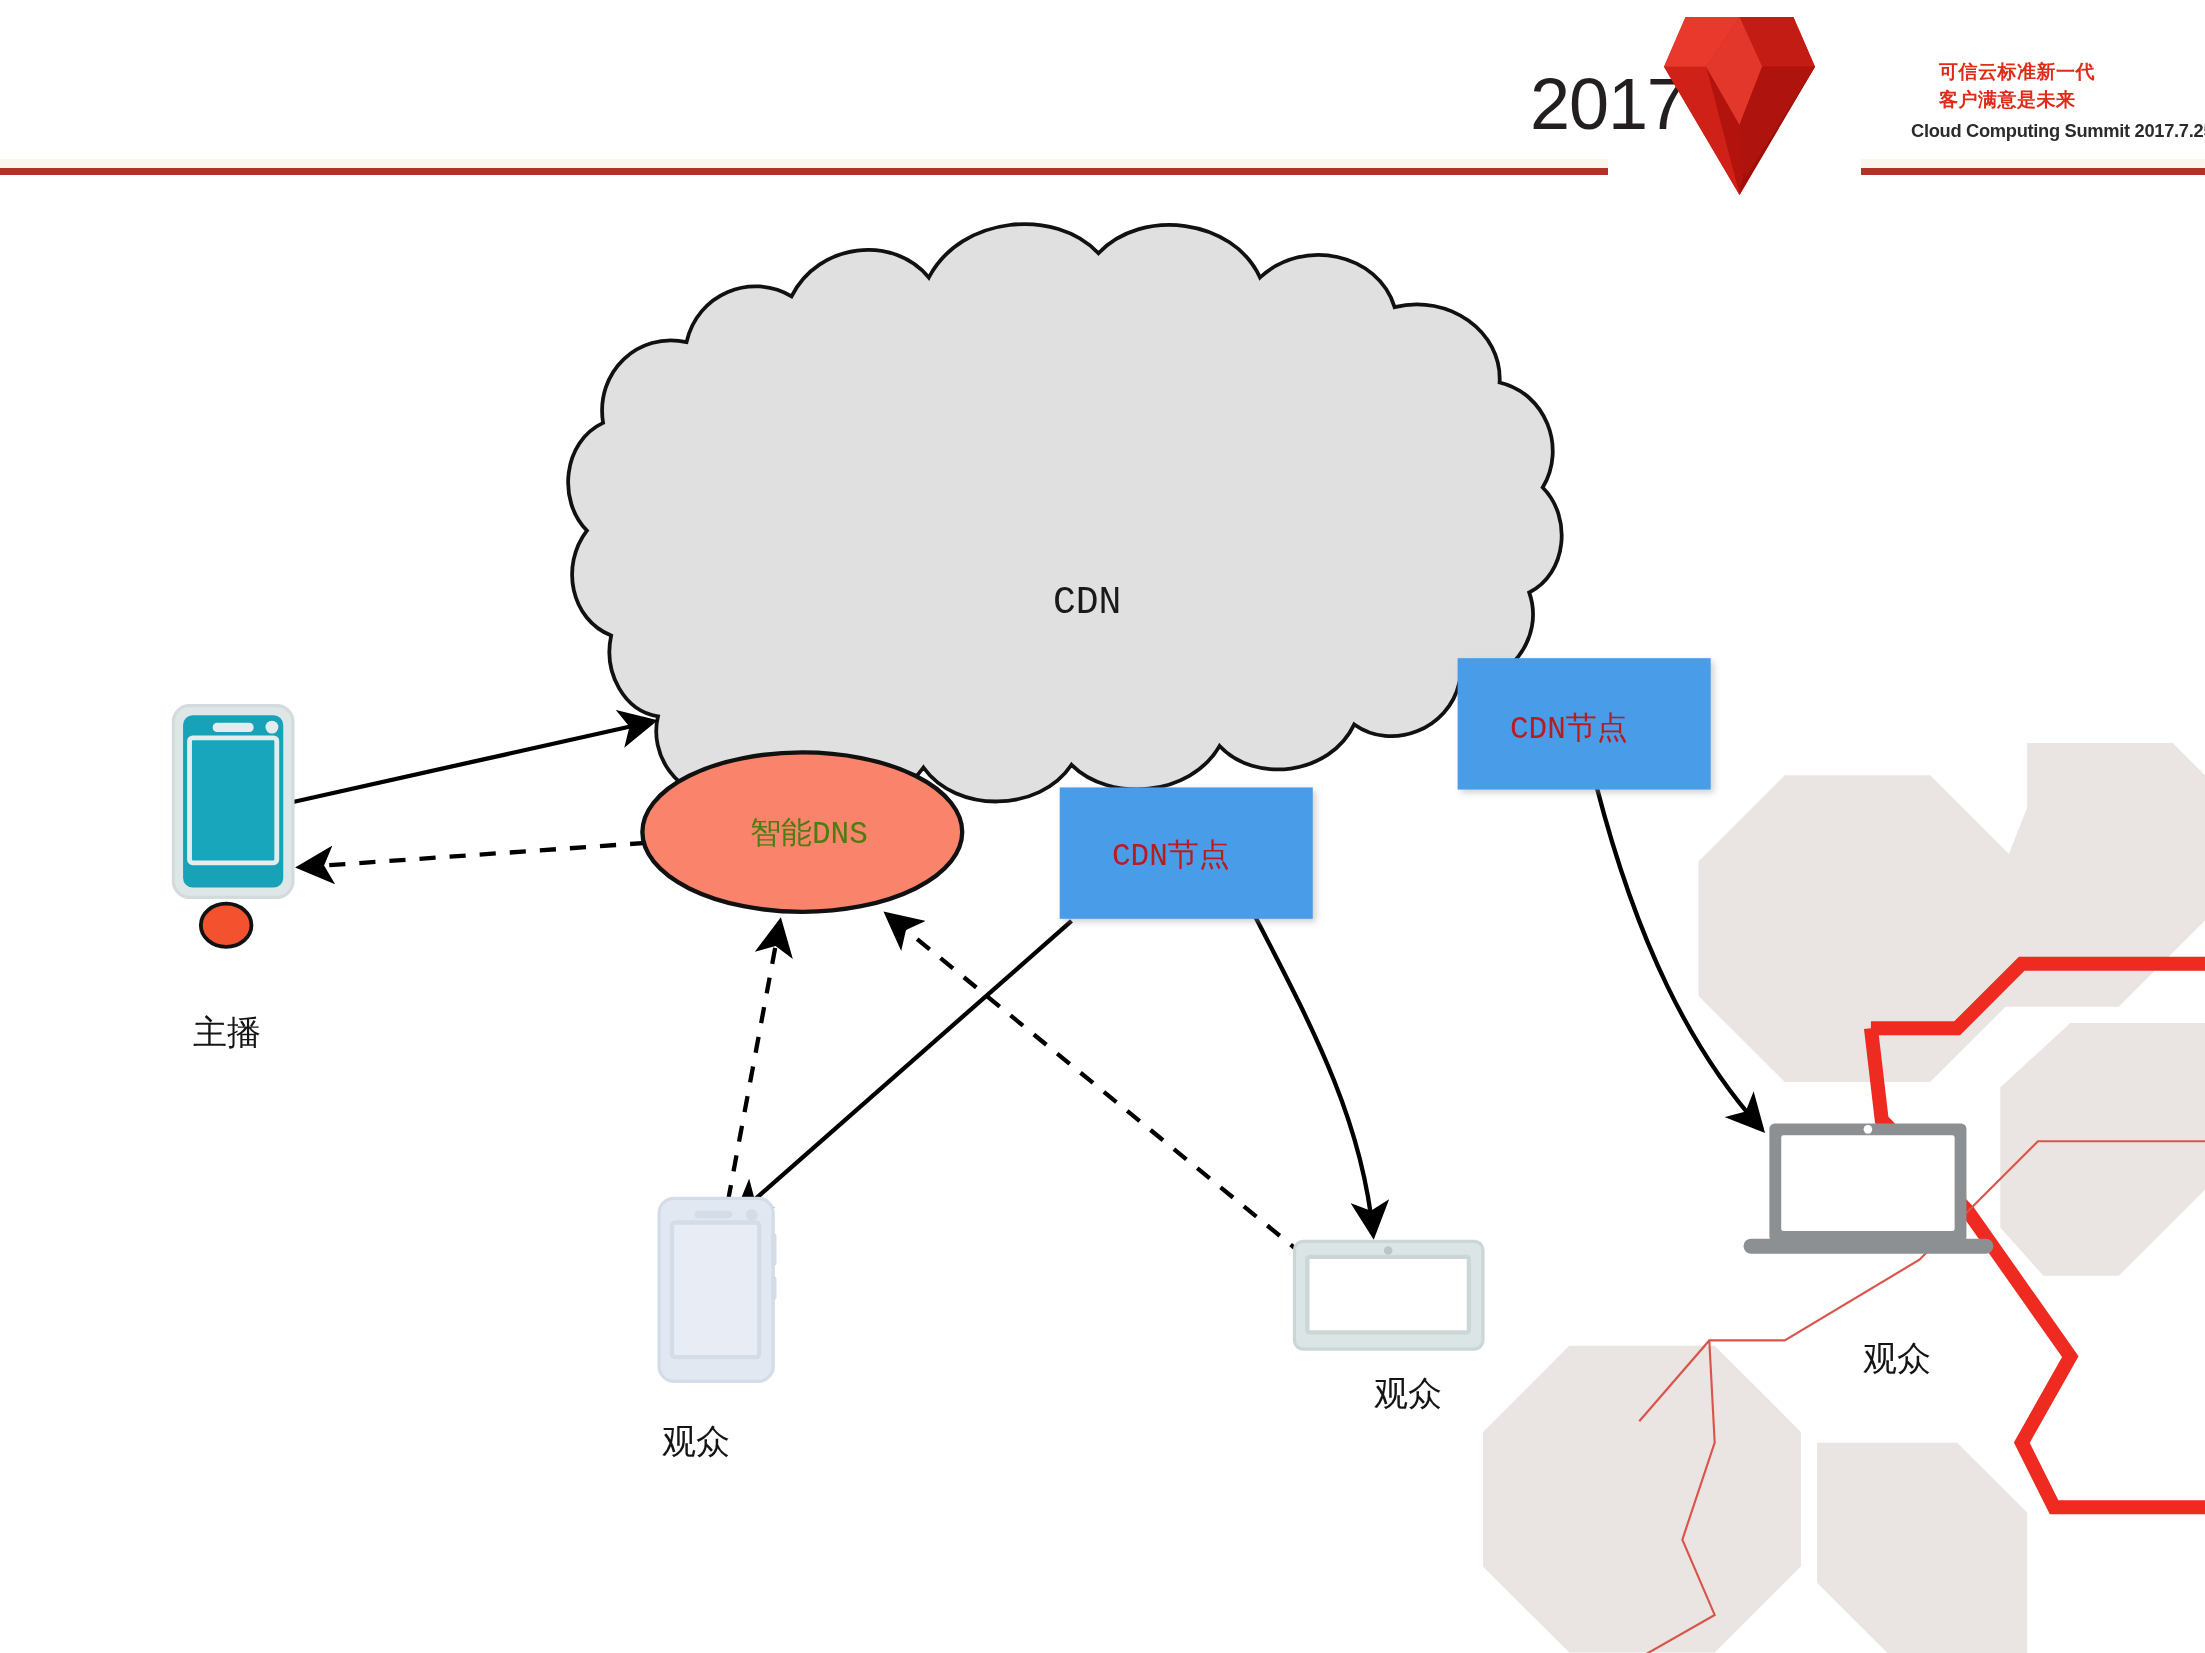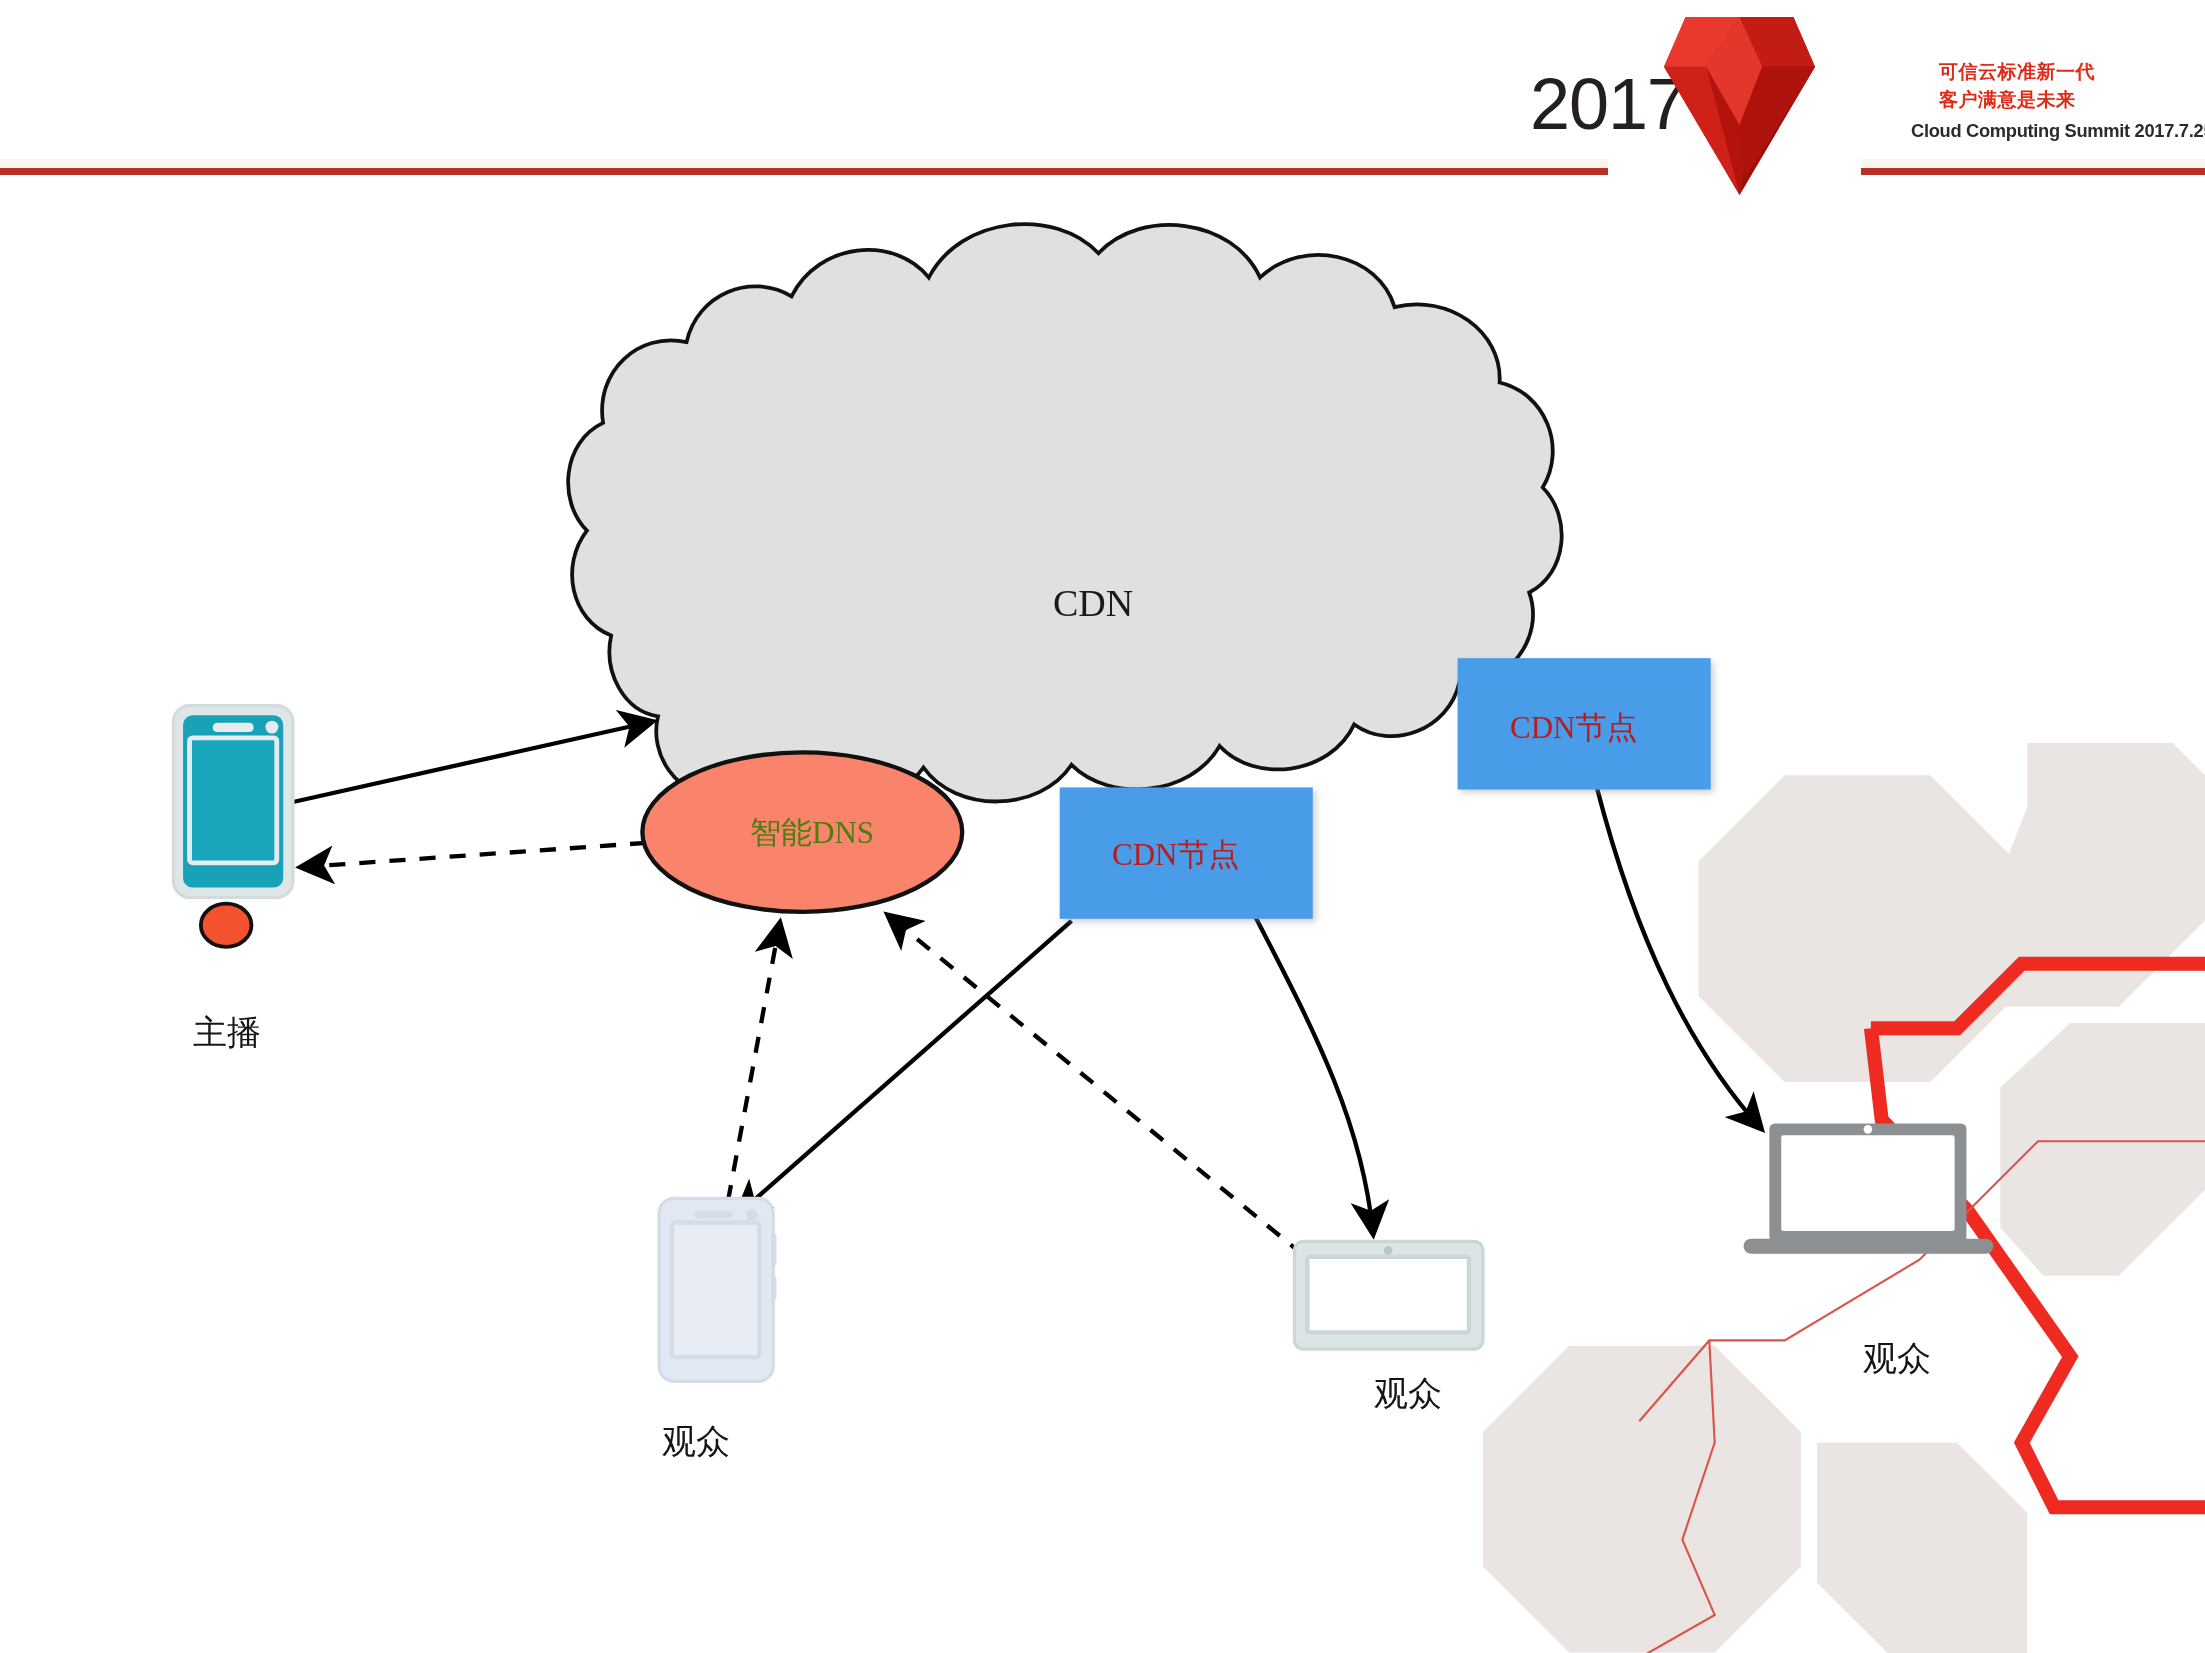--- a/index.html
+++ b/index.html
@@ -137,21 +137,21 @@
     white-space: nowrap;
     z-index: 6;
     margin-left: 12px;
   }
 
   
   .shape-text {
     position: absolute;
     white-space: nowrap;
     z-index: 6;
-    font-family: Liberation Serif, serif;
+    font-family: Liberation Mono, monospace;
     text-align: center;
   }
   #cloud-text {
     left: 1053px; top: 581px;
     font-size: 38px; color: #1a1a1a;
   }
   #dns-text {
     left: 750px; top: 812px;
     font-size: 31px; color: #4d7c0f;
   }

